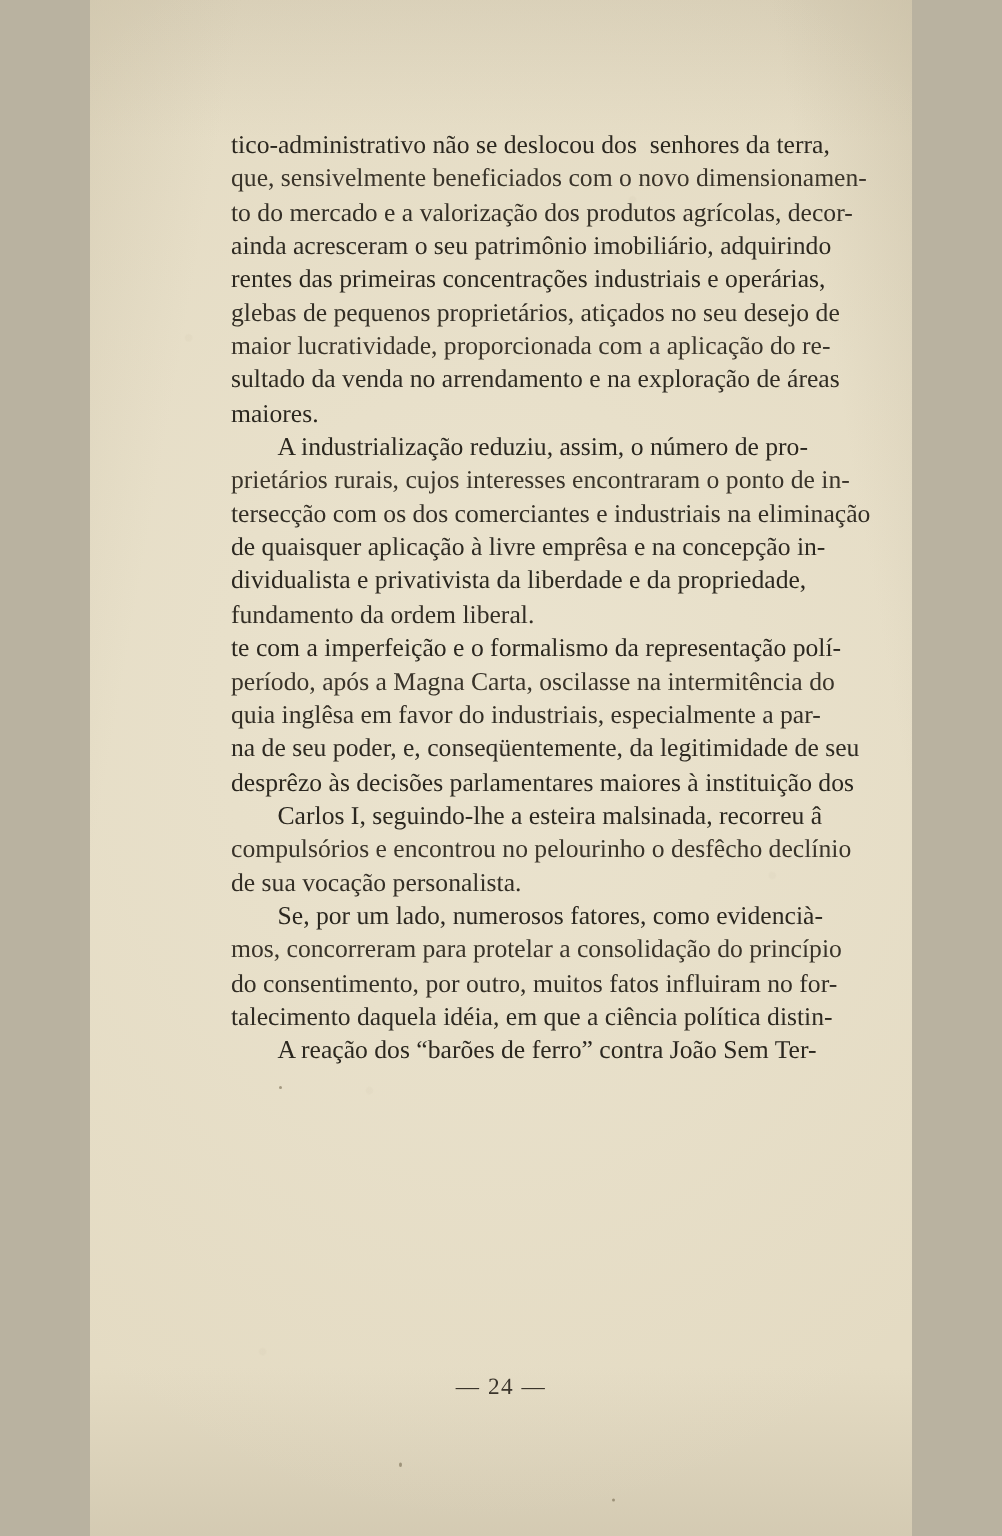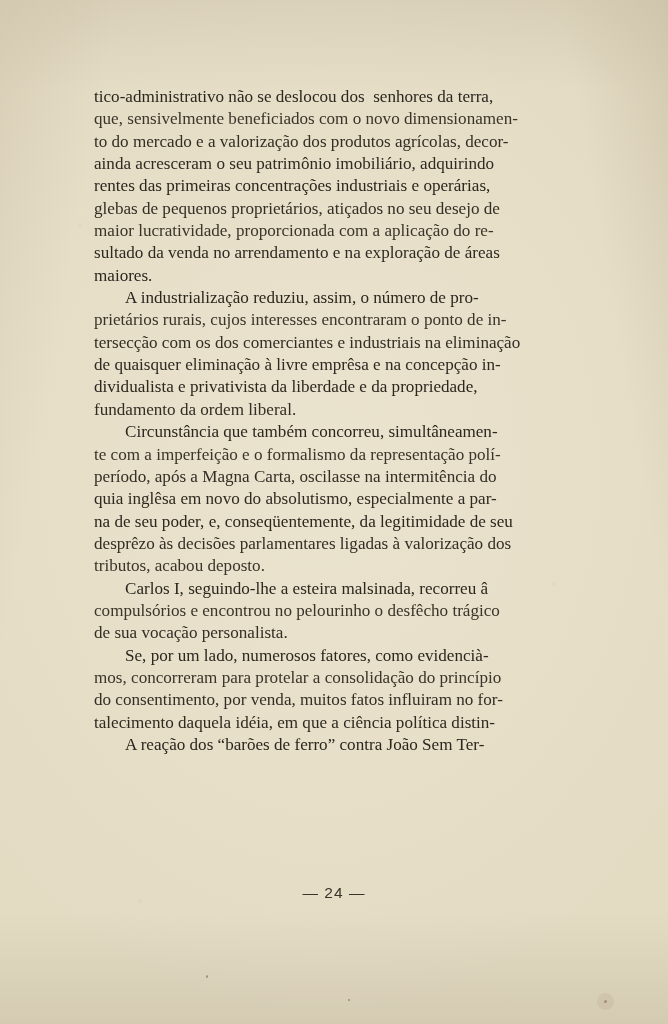--- a/index.html
+++ b/index.html
@@ -4,21 +4,21 @@
 <title>Scanned Book Page 24</title>
 <style>
   html, body {
     margin: 0;
     padding: 0;
     background: #b9b2a0;
   }
 
   .page {
     position: relative;
-    width: 668px;
+    width: 548px;
     height: 1024px;
     margin: 0 auto;
     overflow: hidden;
     background-color: #e4dbc3;
     background-image:
       radial-gradient(ellipse 620px 760px at 48% 46%, rgba(240,234,216,0.55) 0%, rgba(240,234,216,0.0) 72%),
       linear-gradient(100deg, rgba(205,195,170,0.50) 0%, rgba(205,195,170,0.0) 14%),
       linear-gradient(260deg, rgba(198,188,163,0.55) 0%, rgba(198,188,163,0.0) 13%),
       linear-gradient(180deg, rgba(200,190,166,0.42) 0%, rgba(200,190,166,0.0) 9%),
       linear-gradient(0deg,  rgba(196,186,162,0.50) 0%, rgba(196,186,162,0.0) 11%);
@@ -88,26 +88,26 @@
 
   
   .textblock .ln:nth-child(3n)   { color: #332e25; }
   .textblock .ln:nth-child(4n+1) { color: #2b271f; }
   .textblock .ln:nth-child(5n+2) { color: #3a342a; }
 
   .folio {
     position: absolute;
     left: 0;
     right: 0;
-    top: 884px;
+    top: 916px;
     text-align: center;
     color: #3a342b;
     font-size: 15.5px;
     letter-spacing: 1px;
-    font-family: Liberation Sans, sans-serif;
+    font-family: Liberation Serif, serif;
   }
 </style>
 </head>
 <body>
 
 <div class="page">
 
   <div class="grain"></div>
 
   <div class="speck" style="left:604px; top:1000px; width:3px; height:3px;"></div>
@@ -129,45 +129,43 @@
       <span class="ln">glebas de pequenos proprietários, atiçados no seu desejo de</span>
       <span class="ln">maior lucratividade, proporcionada com a aplicação do re-</span>
       <span class="ln">sultado da venda no arrendamento e na exploração de áreas</span>
       <span class="ln">maiores.</span>
     </p>
 
     <p class="para">
       <span class="ln ind-first">A industrialização reduziu, assim, o número de pro-</span>
       <span class="ln">prietários rurais, cujos interesses encontraram o ponto de in-</span>
       <span class="ln">tersecção com os dos comerciantes e industriais na eliminação</span>
-      <span class="ln">de quaisquer eliminação à livre emprêsa e na concepção in-</span>
+      <span class="ln">de quaisquer aplicação à livre emprêsa e na concepção in-</span>
       <span class="ln">dividualista e privativista  da  liberdade e da propriedade,</span>
       <span class="ln">fundamento da ordem liberal.</span>
     </p>
 
     <p class="para">
-      <span class="ln ind-first">Circunstância que também concorreu, simultâneamen-</span>
       <span class="ln">te com a imperfeição e o formalismo da representação polí-</span>
       <span class="ln">período, após a Magna Carta, oscilasse na intermitência do</span>
-      <span class="ln">quia inglêsa em novo do absolutismo, especialmente a par-</span>
+      <span class="ln">quia inglêsa em favor do industriais, especialmente a par-</span>
       <span class="ln">na de seu poder, e, conseqüentemente, da legitimidade de seu</span>
-      <span class="ln">desprêzo às decisões parlamentares ligadas à valorização dos</span>
-      <span class="ln">tributos, acabou deposto.</span>
+      <span class="ln">desprêzo às decisões parlamentares maiores à instituição dos</span>
     </p>
 
     <p class="para">
       <span class="ln ind-first">Carlos I, seguindo-lhe a esteira malsinada, recorreu â</span>
-      <span class="ln">compulsórios e encontrou no pelourinho o desfêcho trágico</span>
+      <span class="ln">compulsórios e encontrou no pelourinho o desfêcho declínio</span>
       <span class="ln">de sua vocação personalista.</span>
     </p>
 
     <p class="para">
       <span class="ln ind-first">Se, por um lado, numerosos fatores, como evidencià-</span>
       <span class="ln">mos, concorreram para protelar a consolidação do princípio</span>
-      <span class="ln">do consentimento, por venda, muitos fatos influiram no for-</span>
+      <span class="ln">do consentimento, por outro, muitos fatos influiram no for-</span>
       <span class="ln">talecimento daquela idéia, em que a ciência política distin-</span>
     </p>
 
     <p class="para">
       <span class="ln ind-first">A reação dos “barões de ferro” contra João Sem Ter-</span>
     </p>
 
   </div>
 
   <div class="folio">—  24  —</div>

